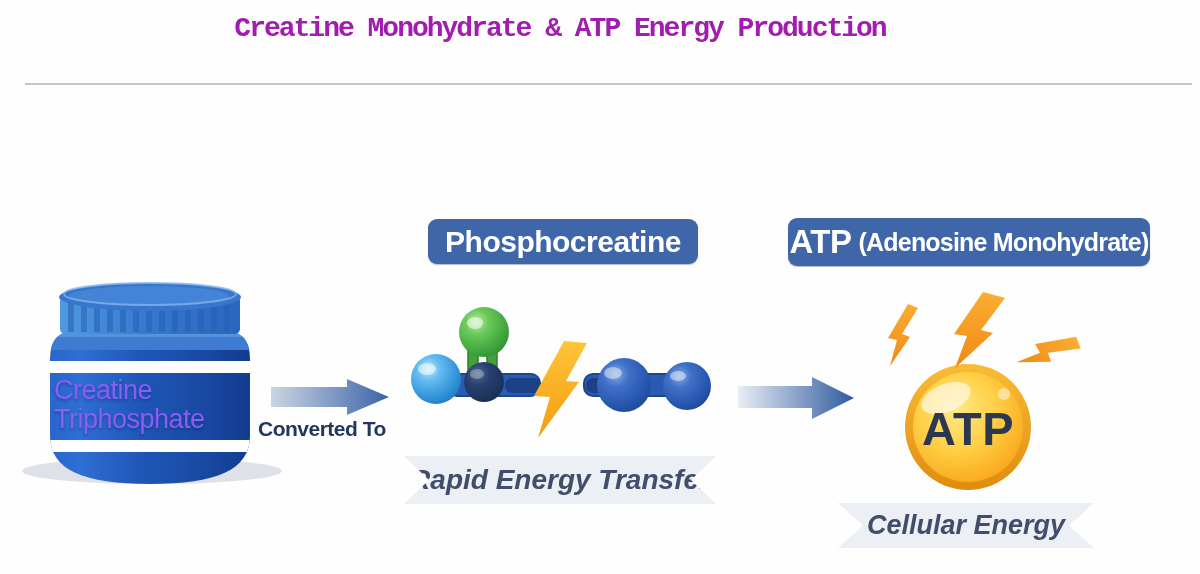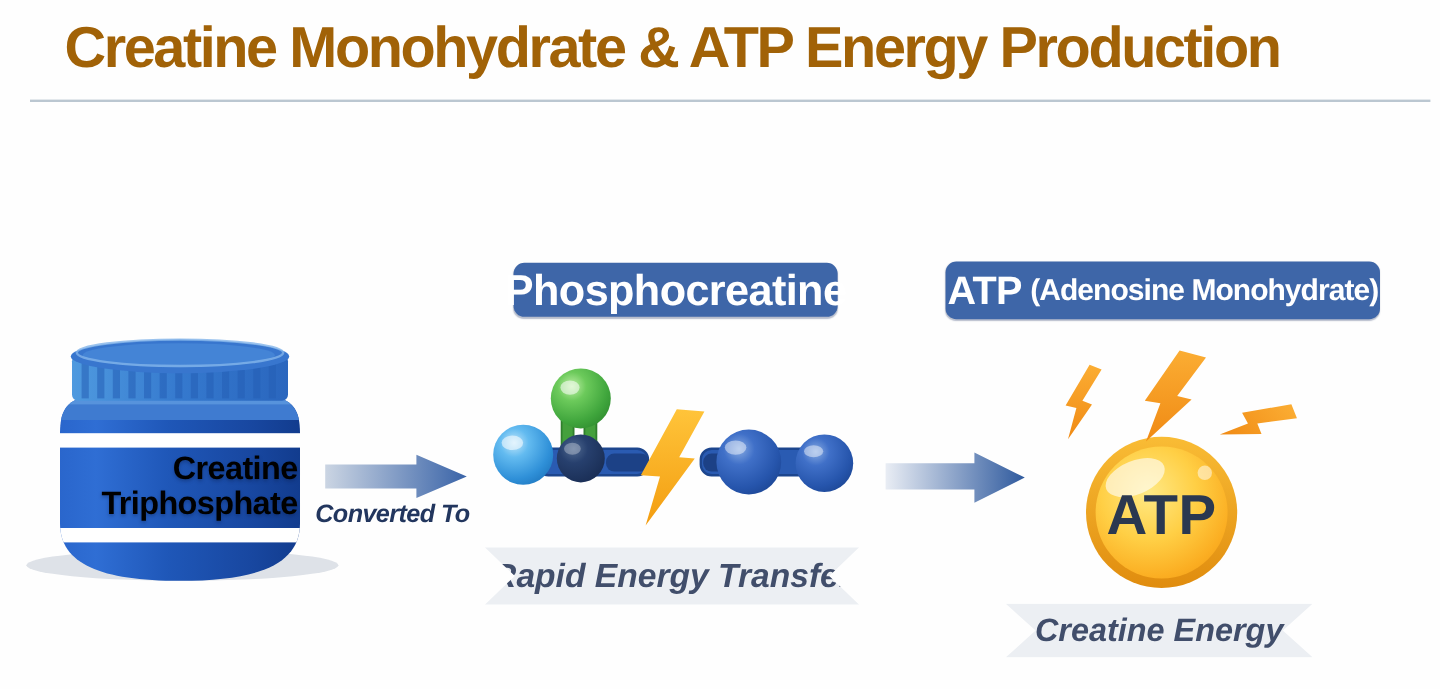--- a/index.html
+++ b/index.html
@@ -5,49 +5,49 @@
   html,body { margin:0; padding:0; background:#ffffff; }
   .canvas {
     position:relative; width:1200px; height:574px;
     background:#fefefe; overflow:hidden;
     font-family:"Liberation Sans", sans-serif;
   }
   .art { position:absolute; left:0; top:0; }
 
   .title {
     position:absolute; left:0; top:13px; width:1120px;
-    text-align:center; font-size:48px; font-weight:800;
-    letter-spacing:-2px; color:#a16207; white-space:nowrap;
+    text-align:center; font-size:28px; font-weight:800;
+    letter-spacing:-2px; color:#a21caf; white-space:nowrap;font-family:Liberation Mono, monospace;
   }
   .divider {
     position:absolute; left:25px; right:8px; top:83px; height:2px;
     background:#BBC7D1;
   }
 
   .jar-label {
     position:absolute; left:54px; top:376px; width:194px;
-    text-align:right; color:#000000; font-weight:700;
+    text-align:left; color:#8b5cf6; font-weight:400;
     font-size:27px; line-height:29px; letter-spacing:-0.5px;
     text-shadow:0 2px 3px rgba(10,25,70,0.35);
   }
 
   .converted {
     position:absolute; left:258px; top:417px; width:138px;
-    text-align:center; font-style:italic; font-weight:800;
+    font-weight:800;
     font-size:21px; color:#22365E; letter-spacing:-0.5px;
   }
 
   .badge {
     position:absolute; background:#3E66A8; border-radius:9px;
     color:#ffffff; display:flex; align-items:center; justify-content:center;
     box-shadow:0 1px 1px rgba(20,40,90,0.3);
   }
   .badge-phospho {
     left:428px; top:219px; width:270px; height:45px;
-    font-size:36px; font-weight:800; letter-spacing:-0.5px;
+    font-size:30px; font-weight:800; letter-spacing:-0.5px;
   }
   .badge-atp { left:788px; top:218px; width:362px; height:48px; gap:7px; }
   .badge-atp .main { font-size:33px; font-weight:800; letter-spacing:-0.5px; }
   .badge-atp .sub  { font-size:25px; font-weight:800; letter-spacing:-0.8px; }
 
   .ribbon {
     position:absolute; background:#ECEFF3; color:#414E6B;
     font-style:italic; font-weight:800;
     display:flex; align-items:center; justify-content:center;
     clip-path:polygon(0 0, 100% 0, calc(100% - 25px) 50%, 100% 100%, 0 100%, 25px 50%);
@@ -230,15 +230,15 @@
 
   <div class="badge badge-atp">
     <span class="main">ATP</span>
     <span class="sub">(Adenosine Monohydrate)</span>
   </div>
 
   <div class="ribbon ribbon-rapid">Rapid Energy Transfer</div>
 
   <div class="coin-label">ATP</div>
 
-  <div class="ribbon ribbon-cellular">Creatine Energy</div>
+  <div class="ribbon ribbon-cellular">Cellular Energy</div>
 
 </div>
 
 </body></html>

